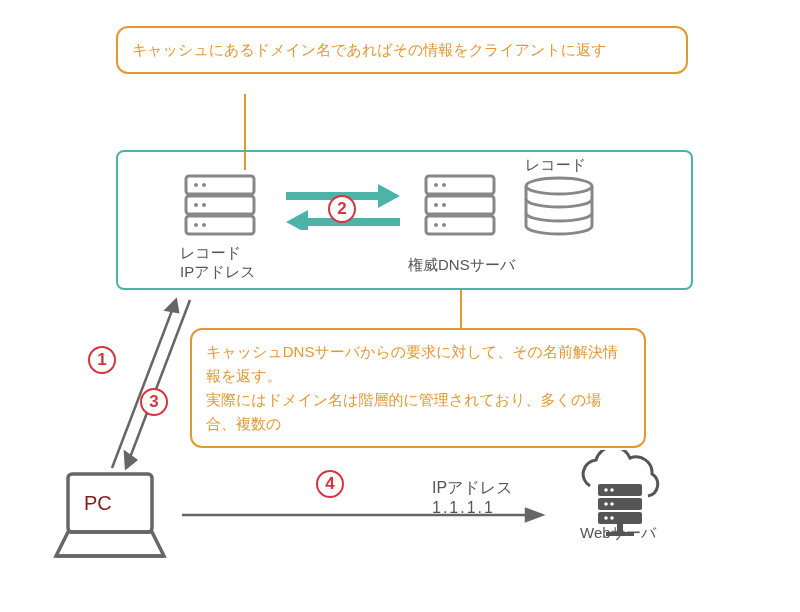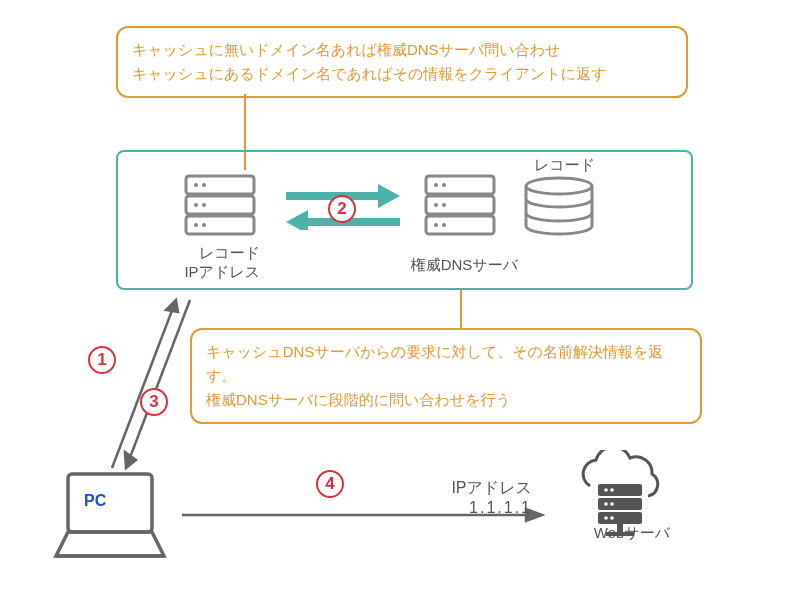--- a/index.html
+++ b/index.html
@@ -1,28 +1,27 @@
 <!DOCTYPE html>
 <html><head>
 <meta charset="utf-8">
 <style>
 *{margin:0;padding:0;box-sizing:border-box}
 body{width:800px;height:612px;position:relative;font-family:sans-serif;background:#fff}
 .box{position:absolute;border:2px solid #e39933;border-radius:12px;padding:10px 14px;color:#e39933;font-size:15px;line-height:1.6}
 .teal-box{position:absolute;border:2px solid #4db3a8;border-radius:8px}
-.label{position:absolute;color:#555;font-size:15px;text-align:right}
+.label{position:absolute;color:#555;font-size:15px;text-align:left}
 .orange-line{position:absolute;background:#e39933}
 .step{position:absolute;width:28px;height:28px;border:2.5px solid #d9333f;border-radius:50%;color:#d9333f;font-weight:bold;font-size:17px;display:flex;align-items:center;justify-content:center;background:#fff}
 svg{display:block}
 </style>
 </head>
 <body>
 
 <div class="box" style="left:116px;top:26px;width:572px">
-  <div>キャッシュに無いドメイン名あれば権威DNSサーバ問い合わせ</div>
   <div>キャッシュにあるドメイン名であればその情報をクライアントに返す</div>
 </div>
 
 <div class="orange-line" style="left:244px;top:94px;width:2px;height:76px"></div>
 
 <div class="teal-box" style="left:116px;top:150px;width:577px;height:140px"></div>
 
 <svg style="position:absolute;left:180px;top:170px" width="80" height="70">
   <g fill="none" stroke="#888" stroke-width="3">
     <rect x="6" y="6" width="68" height="18" rx="3"></rect>
@@ -73,44 +72,44 @@
 <svg style="position:absolute;left:278px;top:180px" width="130" height="50">
   <g fill="#4db3a8">
     <path d="M8 12 L100 12 L100 4 L122 16 L100 28 L100 20 L8 20 Z"></path>
     <path d="M122 38 L30 38 L30 30 L8 42 L30 54 L30 46 L122 46 Z"></path>
   </g>
 </svg>
 <div class="step" style="left:328px;top:195px">2</div>
 
 <div class="orange-line" style="left:460px;top:290px;width:2px;height:40px"></div>
 
-<div class="box" style="left:190px;top:328px;width:512px">
+<div class="box" style="left:190px;top:328px;width:456px">
   <div>キャッシュDNSサーバからの要求に対して、その名前解決情報を返す。</div>
-  <div>権威DNSサーバに段階的に問い合わせを行う</div>
+  <div>実際にはドメイン名は階層的に管理されており、多くの場合、複数の</div>
 </div>
 
 <svg style="position:absolute;left:90px;top:290px" width="120" height="190">
   <g stroke="#666" stroke-width="2.5" fill="#666">
     <line x1="22" y1="178" x2="86" y2="10"></line>
     <polygon points="86,10 76,20 88,22"></polygon>
     <line x1="100" y1="10" x2="36" y2="178"></line>
     <polygon points="36,178 35,162 46,170"></polygon>
   </g>
 </svg>
 <div class="step" style="left:88px;top:346px">1</div>
 <div class="step" style="left:140px;top:388px">3</div>
 
 <svg style="position:absolute;left:50px;top:468px" width="118" height="98">
   <g fill="none" stroke="#666" stroke-width="3.5">
     <rect x="18" y="6" width="84" height="58" rx="4"></rect>
     <path d="M6 88 L18 64 L102 64 L114 88 Z"></path>
     <line x1="6" y1="88" x2="114" y2="88"></line>
   </g>
 </svg>
-<div style="position:absolute;left:84px;top:492px;font-size:16px;font-weight:bold;color:#1d4ed8">PC</div>
+<div style="position:absolute;left:84px;top:492px;font-size:20px;font-weight:normal;color:#7f1d1d">PC</div>
 
 <svg style="position:absolute;left:178px;top:500px" width="370" height="30">
   <g stroke="#666" stroke-width="2.5" fill="#666">
     <line x1="4" y1="15" x2="352" y2="15"></line>
     <polygon points="364,15 348,9 348,21"></polygon>
   </g>
 </svg>
 <div class="step" style="left:316px;top:470px">4</div>
 
 <div class="label" style="left:432px;top:478px;width:100px;font-size:16px">

